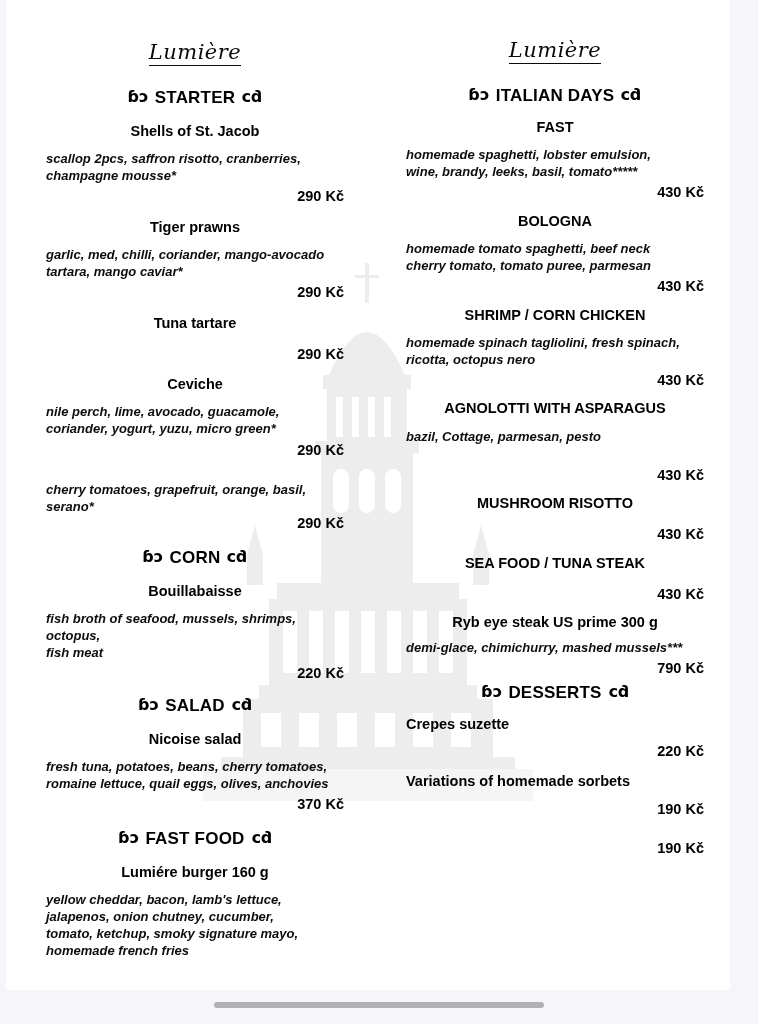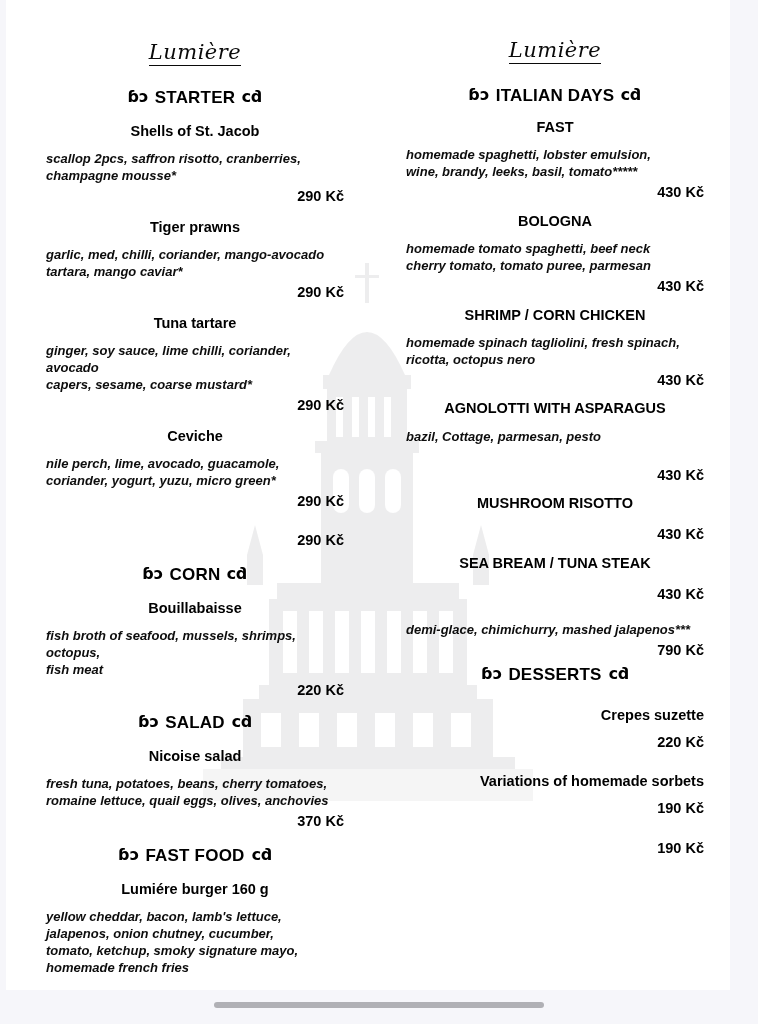--- a/index.html
+++ b/index.html
@@ -100,21 +100,21 @@
   
   .dish { }
 
   .dish-name {
     text-align: center;
     font-size: 14.5px;
     font-weight: 700;
     color: #000;
     line-height: 1.25;
   }
-  .dish-name.left-align { text-align: right; margin-top: 9px; }
+  .dish-name.left-align { text-align: left; }
 
   .dish-desc {
     font-size: 13px;
     font-style: italic;
     font-weight: 600;
     color: #0d0d0d;
     line-height: 1.32;
     text-align: left;
     white-space: pre-line;
   }
@@ -240,41 +240,40 @@
 tartara, mango caviar*</div>
           <div style="height:4px"></div>
           <div class="dish-price">290 Kč</div>
         </div>
 
         <div style="height:12px"></div>
 
         <div class="dish">
           <div class="dish-name">Tuna tartare</div>
           <div style="height:10px"></div>
-          <div class="dish-desc">ginger, soy sauce, lime chilli, coriander, avocado
-capers, sesame, coarse mustard*</div>
           <div style="height:4px"></div>
           <div class="dish-price">290 Kč</div>
         </div>
 
         <div style="height:12px"></div>
 
         <div class="dish">
           <div class="dish-name">Ceviche</div>
           <div style="height:10px"></div>
           <div class="dish-desc">nile perch, lime, avocado, guacamole,
 coriander, yogurt, yuzu, micro green*</div>
           <div style="height:4px"></div>
           <div class="dish-price">290 Kč</div>
         </div>
 
         <div style="height:12px"></div>
 
         <div class="dish">
           <div style="height:10px"></div>
+          <div class="dish-desc">cherry tomatoes, grapefruit, orange, basil, serano*</div>
           <div style="height:0px"></div>
           <div class="dish-price">290 Kč</div>
         </div>
 
         <div style="height:14px"></div>
 
         <div class="section-head">
           <span class="orn left">ɓɔ</span><span>CORN</span><span class="orn right">ɓɔ</span>
         </div>
 
@@ -386,31 +385,32 @@
         <div class="dish">
           <div class="dish-name">MUSHROOM RISOTTO</div>
           <div style="height:10px"></div>
           <div style="height:4px"></div>
           <div class="dish-price">430 Kč</div>
         </div>
 
         <div style="height:10px"></div>
 
         <div class="dish">
-          <div class="dish-name">SEA BREAM / TUNA STEAK</div>
-          <div style="height:10px"></div>
-          <div style="height:4px"></div>
-          <div class="dish-price">430 Kč</div>
-        </div>
-
-        <div style="height:10px"></div>
-
-        <div class="dish">
+          <div class="dish-name">SEA FOOD / TUNA STEAK</div>
+          <div style="height:10px"></div>
+          <div style="height:4px"></div>
+          <div class="dish-price">430 Kč</div>
+        </div>
+
+        <div style="height:10px"></div>
+
+        <div class="dish">
+          <div class="dish-name">Ryb eye steak US prime 300 g</div>
           <div style="height:8px"></div>
-          <div class="dish-desc">demi-glace, chimichurry, mashed jalapenos***</div>
+          <div class="dish-desc">demi-glace, chimichurry, mashed mussels***</div>
           <div style="height:4px"></div>
           <div class="dish-price">790 Kč</div>
         </div>
 
         <div style="height:4px"></div>
 
         <div class="section-head">
           <span class="orn left">ɓɔ</span><span>DESSERTS</span><span class="orn right">ɓɔ</span>
         </div>
 

